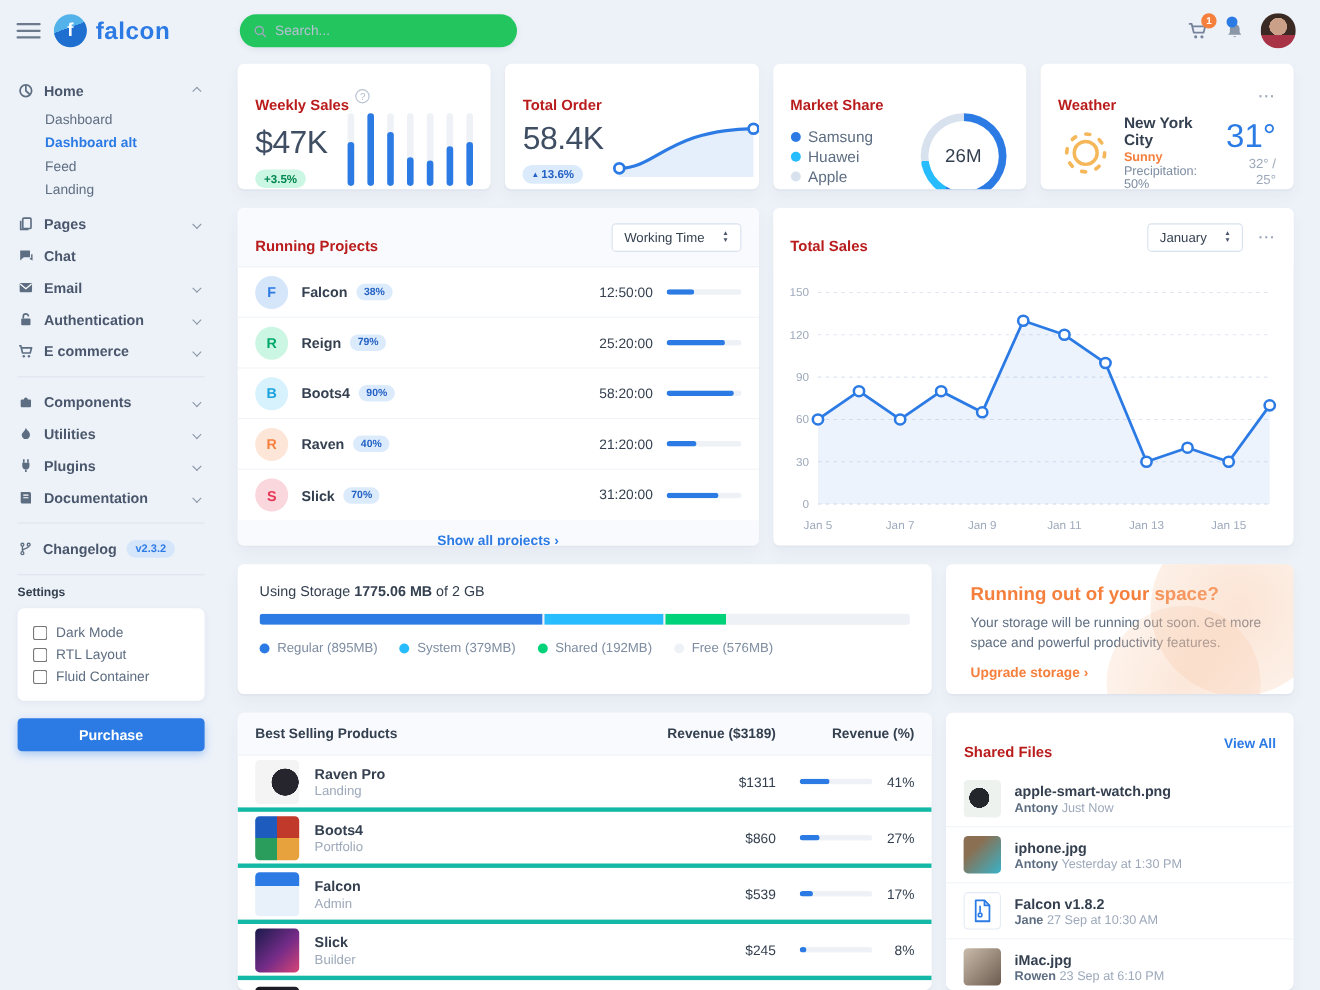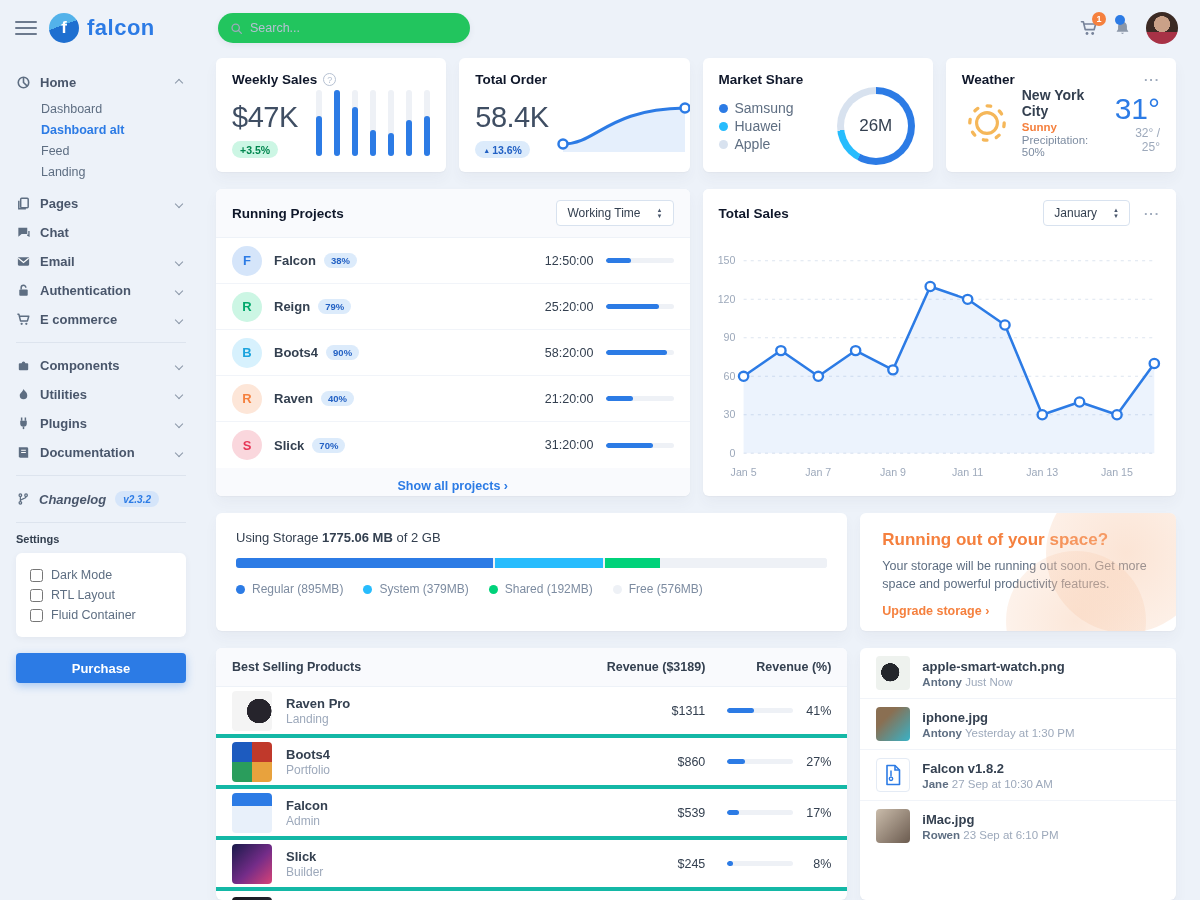--- a/index.html
+++ b/index.html
@@ -26,37 +26,37 @@
   
   .sidebar{position:fixed;left:0;top:56px;bottom:0;width:200px;padding:12px 14px 0 16px;}
   .nav-item{display:flex;align-items:center;gap:9px;height:29px;color:#49566b;font-weight:600;font-size:13px;cursor:pointer;}
   .nav-item svg{flex:none;}
   .chev{width:6px;height:6px;border-right:1.5px solid #8b97a8;border-bottom:1.5px solid #8b97a8;transform:rotate(45deg);margin-left:auto;margin-right:4px;}
   .chev.up{transform:rotate(-135deg);}
   .nav-children{margin:2px 0 6px 25px;}
   .nav-child{display:block;height:21px;line-height:21px;font-size:12.5px;color:#5e6e82;cursor:pointer;text-decoration:none;}
   .nav-child.active{color:#2c7be5;font-weight:600;}
   .side-divider{border:none;border-top:1px solid #dde4ee;margin:8px 0;}
-  .changelog-row{display:flex;align-items:center;gap:9px;height:30px;color:#49566b;font-weight:600;cursor:pointer;font-style:italic;}
+  .changelog-row{display:flex;align-items:center;gap:9px;height:30px;color:#49566b;font-weight:600;cursor:pointer;}
   .version-badge{background:#d5e5fa;color:#2c7be5;font-size:10px;font-weight:bold;border-radius:9px;padding:2.5px 8px;}
   .settings-title{font-size:11px;font-weight:bold;color:#344050;margin:10px 0 8px;}
   .settings-card{background:#fff;border-radius:6px;box-shadow:0 2px 6px rgba(65,69,88,.06);padding:12px 14px;}
   .check-row{display:flex;align-items:center;gap:8px;height:20px;font-size:12.5px;color:#5e6e82;cursor:pointer;}
   .check-row input{width:13px;height:13px;cursor:pointer;}
   .purchase-btn{margin-top:16px;width:100%;height:30px;background:#2c7be5;border:none;border-radius:4px;color:#fff;font-size:13px;font-weight:600;cursor:pointer;box-shadow:0 3px 8px rgba(44,123,229,.35);font-family:inherit;}
 
   
   .main{margin-left:200px;padding:2px 24px 0 16px;}
   .grid{display:grid;gap:13px;margin-bottom:17px;}
   .row1{grid-template-columns:repeat(4,1fr);height:114px;}
   .row2{grid-template-columns:1fr 1fr;height:307px;}
   .row3{grid-template-columns:2fr 1fr;height:118px;}
   .row4{grid-template-columns:2fr 1fr;height:252px;}
   .card{background:#fff;border-radius:6px;box-shadow:0 7px 14px rgba(65,69,88,.045),0 1px 2px rgba(0,0,0,.04);overflow:hidden;position:relative;}
-  .card-title{font-size:13.5px;font-weight:600;color:#0f172a;}
+  .card-title{font-size:13.5px;font-weight:600;color:#b91c1c;margin-top:16px;}
 
   
   .stat-card{padding:14px 16px;display:flex;flex-direction:column;}
   .title-row{display:flex;align-items:center;gap:6px;}
   .help{width:13px;height:13px;border-radius:50%;border:1px solid #b6c1d2;color:#b6c1d2;font-size:9px;display:inline-flex;align-items:center;justify-content:center;cursor:pointer;}
   .help::after{content:"?";}
   .dots{cursor:pointer;color:#9da9bb;font-weight:bold;letter-spacing:1px;margin-left:auto;}
   .stat-body{display:flex;flex:1;align-items:flex-end;justify-content:space-between;}
   .big-num{font-size:29px;color:#3f4e63;font-weight:400;letter-spacing:-.5px;}
   .pill{display:inline-block;font-size:10.5px;font-weight:bold;border-radius:9px;padding:2.5px 8px;margin-top:7px;}
@@ -643,20 +643,24 @@
             </span>
             <span class="bs-pct-label">8%</span>
           </span>
       </div>
       <div class="bs-row" style="border-bottom:none;">
         <span class="bs-thumb t-partial"></span>
       </div>
     </div>
 
     <div class="card">
+      <div class="sf-head">
+        <span class="card-title">Shared Files</span>
+        <a class="link" style="margin-left:auto;">View All</a>
+      </div>
       <div class="sf-row">
         <span class="sf-thumb f-watch"></span>
         <span class="sf-info">
           <span class="sf-name">apple-smart-watch.png</span>
           <span class="sf-meta" style="display:block;"><span class="sf-user">Antony</span> <span class="sf-time">Just Now</span></span>
         </span>
       </div>
       <div class="sf-row">
         <span class="sf-thumb f-iphone"></span>
         <span class="sf-info">

